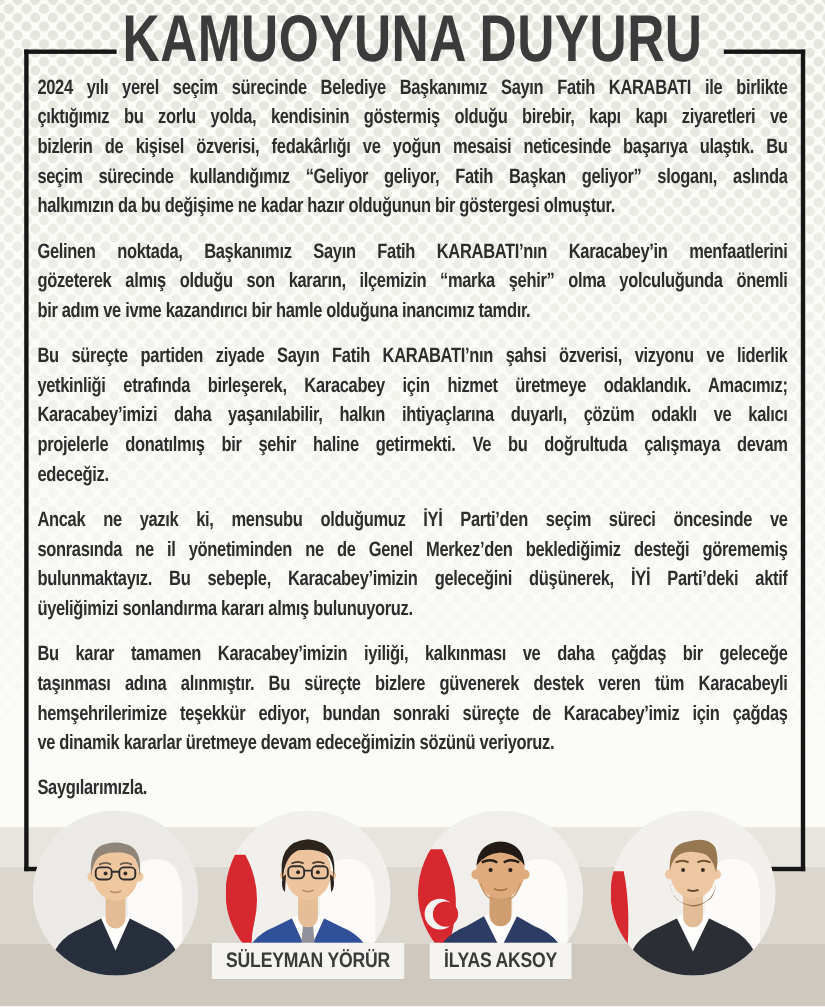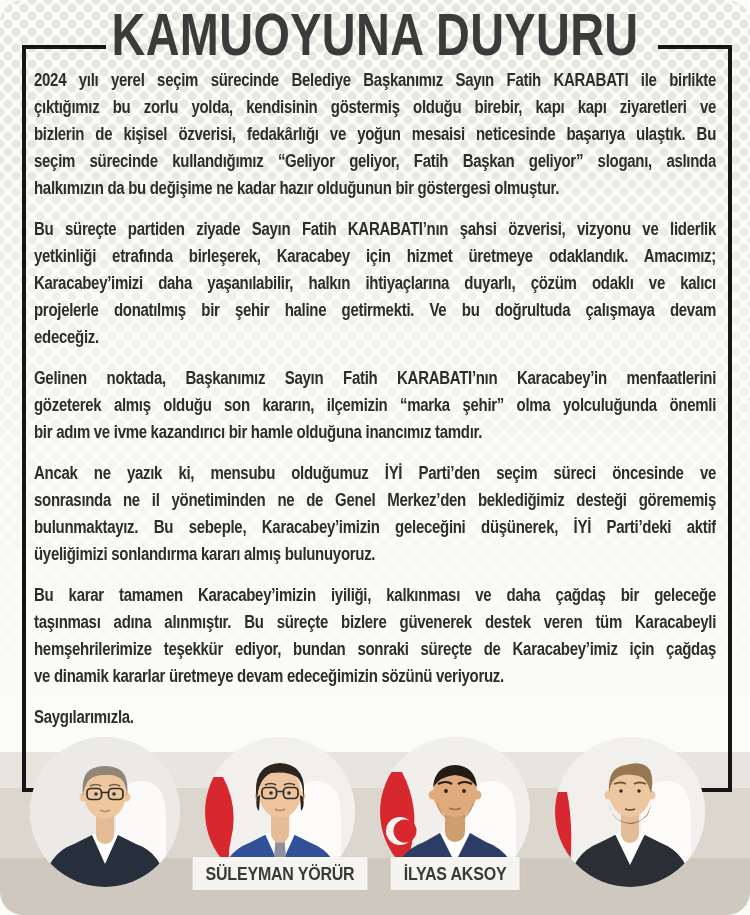--- a/index.html
+++ b/index.html
@@ -1,19 +1,19 @@
 <!DOCTYPE html>
 <html style="--flag-red: #d7282f; --border: #161616; --title: #3b3b3b; --text: #2d2d2d; --dot: #e2e3da; --band-light: #e8e5df; --band-mid: #dbd7cf; --band-dark: #cec8be; --label-bg: #f6f4f0;"><head>
 <meta charset="utf-8">
 <style>
   * { margin: 0; padding: 0; box-sizing: border-box; }
   html,body { width: 750px; height: 915px; }
   body { font-family: "Liberation Sans", sans-serif; background: #fbfbf8; position: relative; overflow: hidden; }
 
-  .page { position: absolute; inset: 0; width: 750px; height: 915px; background: #fbfbf8; overflow: hidden; border-radius: 23px; }
+  .page { position: absolute; inset: 0; width: 750px; height: 915px; background: #fbfbf8; overflow: hidden; }
 
   
   .dots { position: absolute; inset: 0; z-index: 0;
     background-image:
       radial-gradient(circle, var(--dot, #e2e3da) 4.2px, rgba(0,0,0,0) 4.8px),
       radial-gradient(circle, var(--dot, #e2e3da) 4.2px, rgba(0,0,0,0) 4.8px);
     background-size: 16px 16px, 16px 16px;
     background-position: 0 0, 8px 8px;
     -webkit-mask-image: linear-gradient(180deg, rgba(0,0,0,.95) 0px, rgba(0,0,0,.8) 130px, rgba(0,0,0,.4) 320px, rgba(0,0,0,.18) 520px, rgba(0,0,0,0) 720px);
     mask-image: linear-gradient(180deg, rgba(0,0,0,.95) 0px, rgba(0,0,0,.8) 130px, rgba(0,0,0,.4) 320px, rgba(0,0,0,.18) 520px, rgba(0,0,0,0) 720px);
@@ -78,30 +78,30 @@
 
   <div class="content">
     <div class="para">
         <div class="jline">2024 yılı yerel seçim sürecinde Belediye Başkanımız Sayın Fatih KARABATI ile birlikte</div>
         <div class="jline">çıktığımız bu zorlu yolda, kendisinin göstermiş olduğu birebir, kapı kapı ziyaretleri ve</div>
         <div class="jline">bizlerin de kişisel özverisi, fedakârlığı ve yoğun mesaisi neticesinde başarıya ulaştık. Bu</div>
         <div class="jline">seçim sürecinde kullandığımız “Geliyor geliyor, Fatih Başkan geliyor” sloganı, aslında</div>
         <div class="jline last">halkımızın da bu değişime ne kadar hazır olduğunun bir göstergesi olmuştur.</div>
       </div>
     <div class="para">
+        <div class="jline">Gelinen noktada, Başkanımız Sayın Fatih KARABATI’nın Karacabey’in menfaatlerini</div>
+        <div class="jline">gözeterek almış olduğu son kararın, ilçemizin “marka şehir” olma yolculuğunda önemli</div>
+        <div class="jline last">bir adım ve ivme kazandırıcı bir hamle olduğuna inancımız tamdır.</div>
+      </div>
+    <div class="para">
         <div class="jline">Bu süreçte partiden ziyade Sayın Fatih KARABATI’nın şahsi özverisi, vizyonu ve liderlik</div>
         <div class="jline">yetkinliği etrafında birleşerek, Karacabey için hizmet üretmeye odaklandık. Amacımız;</div>
         <div class="jline">Karacabey’imizi daha yaşanılabilir, halkın ihtiyaçlarına duyarlı, çözüm odaklı ve kalıcı</div>
         <div class="jline">projelerle donatılmış bir şehir haline getirmekti. Ve bu doğrultuda çalışmaya devam</div>
         <div class="jline last">edeceğiz.</div>
-      </div>
-    <div class="para">
-        <div class="jline">Gelinen noktada, Başkanımız Sayın Fatih KARABATI’nın Karacabey’in menfaatlerini</div>
-        <div class="jline">gözeterek almış olduğu son kararın, ilçemizin “marka şehir” olma yolculuğunda önemli</div>
-        <div class="jline last">bir adım ve ivme kazandırıcı bir hamle olduğuna inancımız tamdır.</div>
       </div>
     <div class="para">
         <div class="jline">Ancak ne yazık ki, mensubu olduğumuz İYİ Parti’den seçim süreci öncesinde ve</div>
         <div class="jline">sonrasında ne il yönetiminden ne de Genel Merkez’den beklediğimiz desteği görememiş</div>
         <div class="jline">bulunmaktayız. Bu sebeple, Karacabey’imizin geleceğini düşünerek, İYİ Parti’deki aktif</div>
         <div class="jline last">üyeliğimizi sonlandırma kararı almış bulunuyoruz.</div>
       </div>
     <div class="para">
         <div class="jline">Bu karar tamamen Karacabey’imizin iyiliği, kalkınması ve daha çağdaş bir geleceğe</div>
         <div class="jline">taşınması adına alınmıştır. Bu süreçte bizlere güvenerek destek veren tüm Karacabeyli</div>

